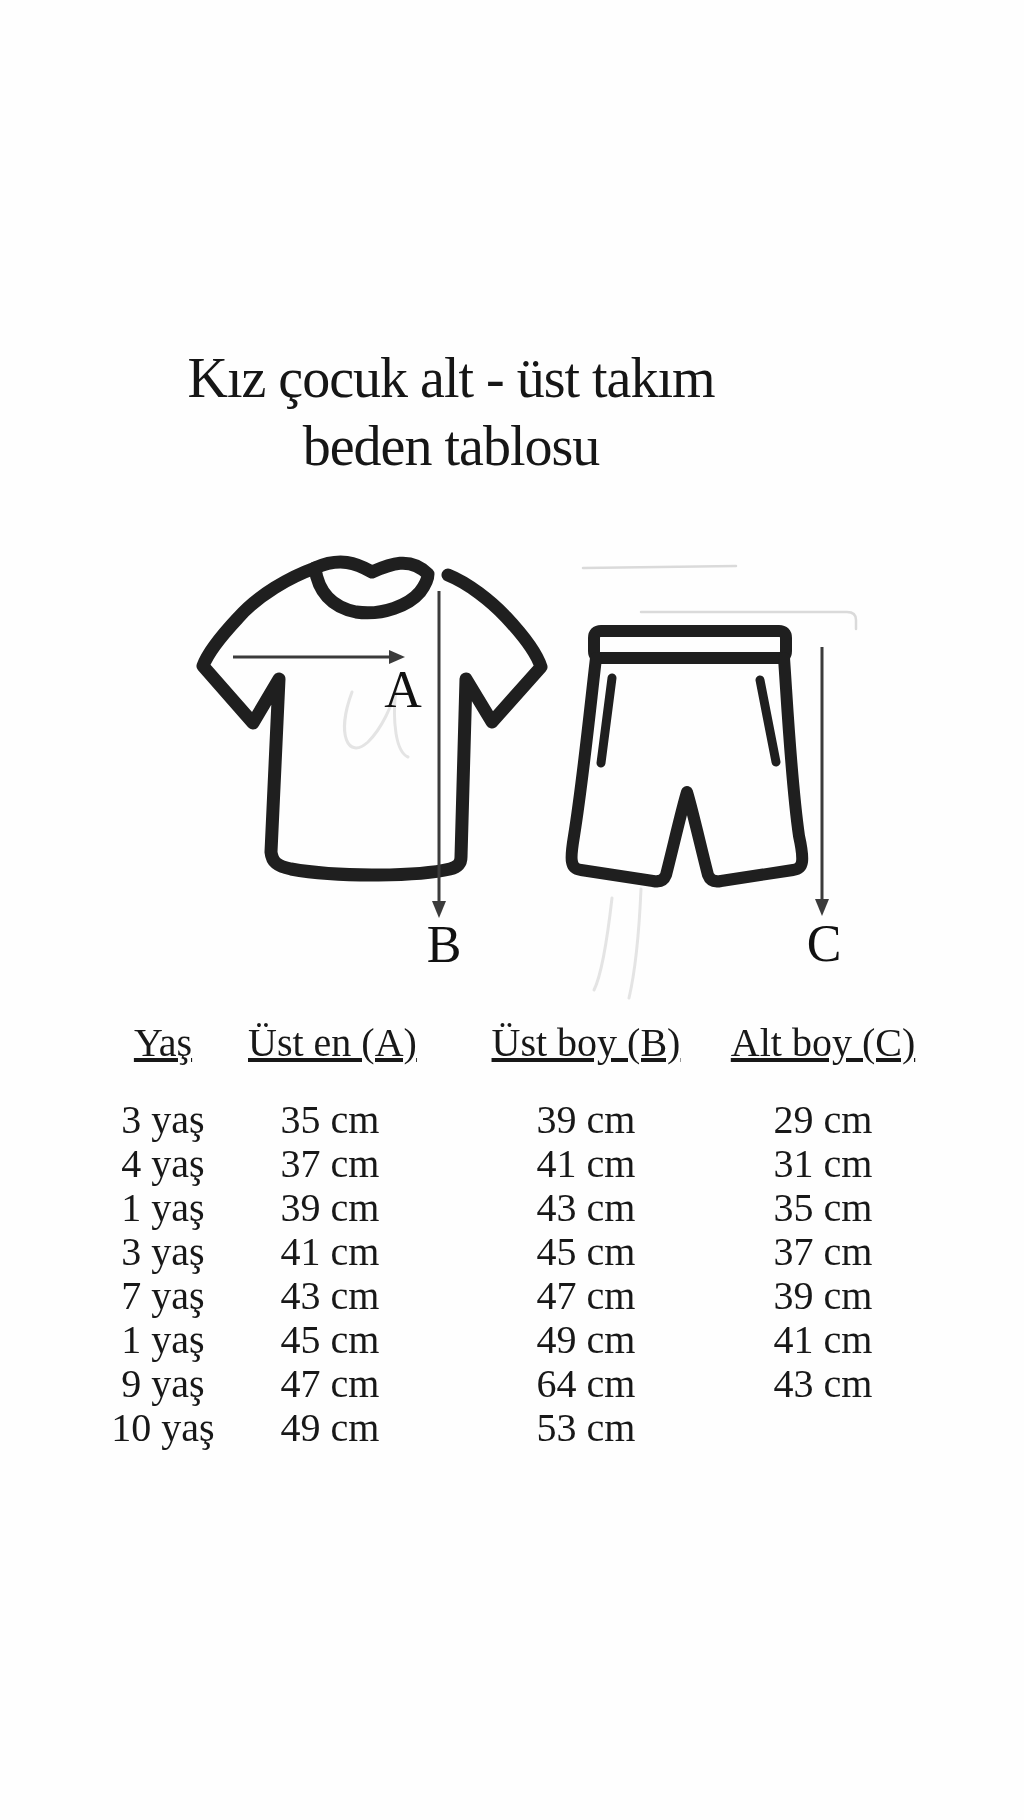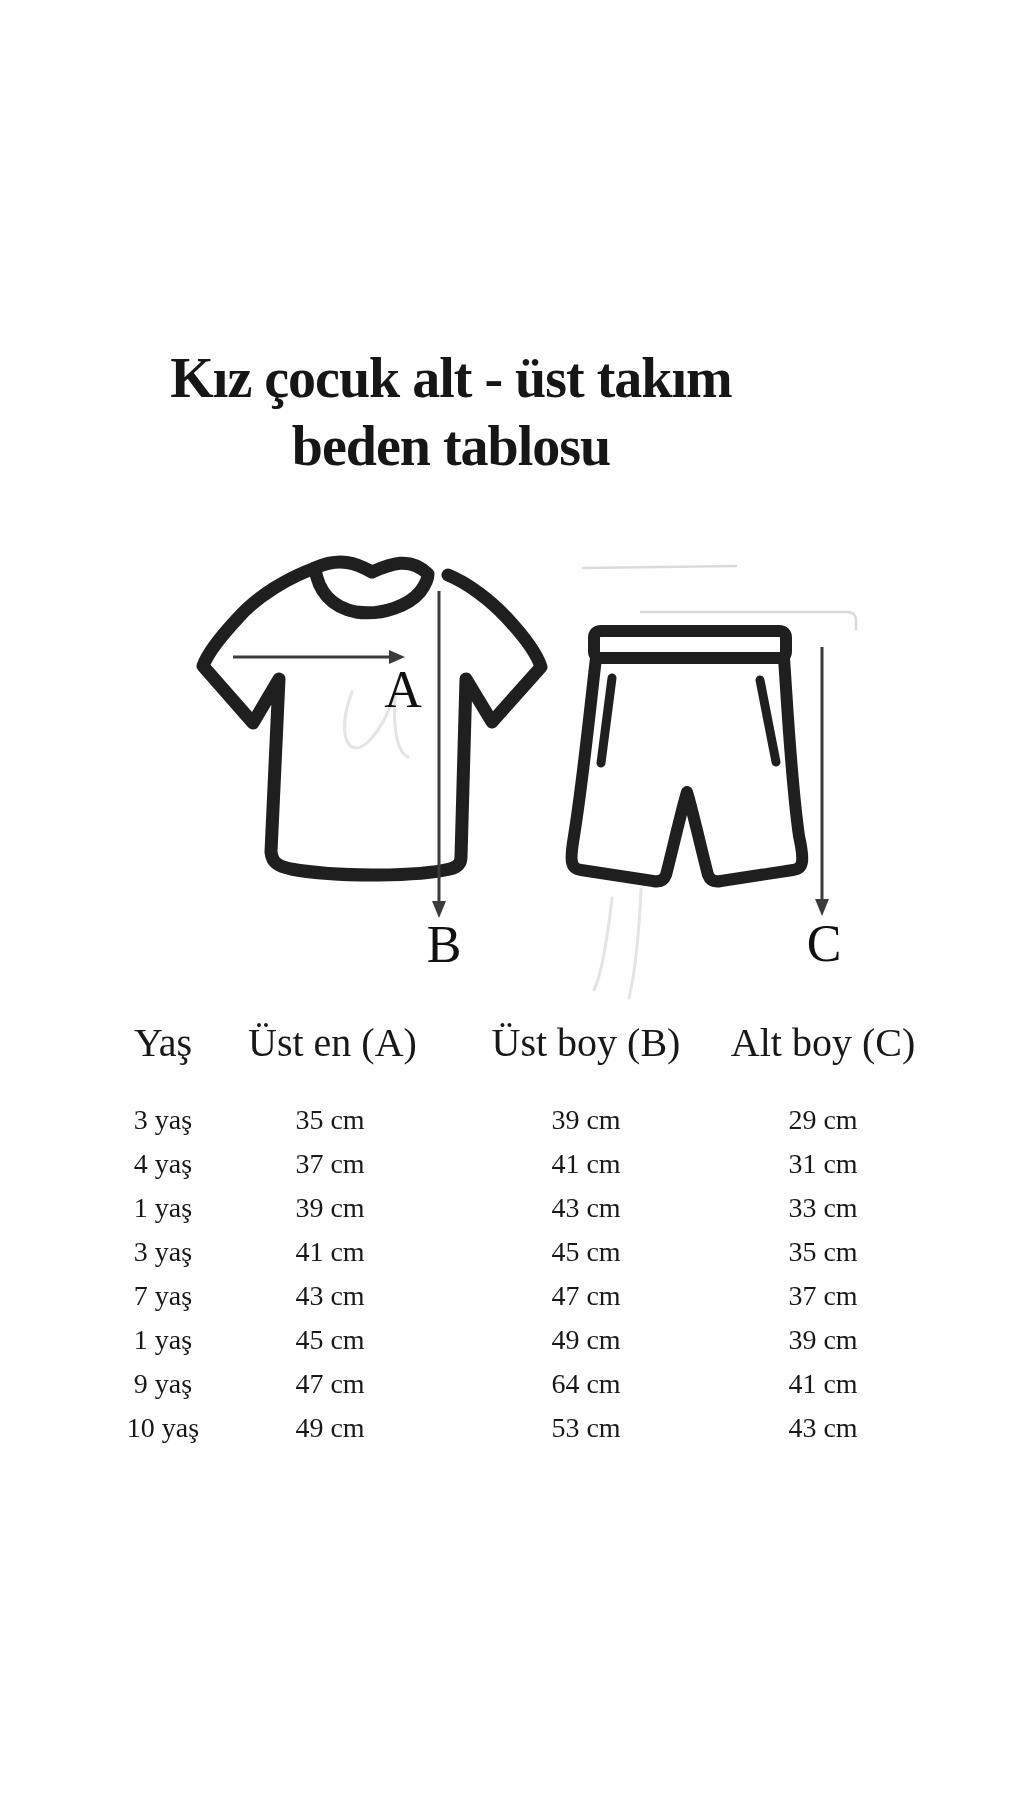--- a/index.html
+++ b/index.html
@@ -6,30 +6,30 @@
   .canvas{
     position:relative;width:1024px;height:1820px;background:#fefefe;
     overflow:hidden;color:#171717;
     font-family:"Liberation Serif","DejaVu Serif",serif;
   }
   .title{
     position:absolute;top:344px;left:0;width:902px;margin:0;
     text-align:center;font-weight:normal;
     font-size:56px;line-height:68px;letter-spacing:-1px;color:#161616;
   }
-  .title .tline{display:block;font-weight:bold;}
+  .title .tline{display:block;}
   .diagram{position:absolute;left:0;top:0;width:1024px;height:1820px;}
   .size-table{position:absolute;left:0;top:1022px;width:1024px;color:#181818;}
   .col{position:absolute;top:0;text-align:center;}
   .col-1{left:78px;width:170px;}
   .col-2{left:248px;width:164px;}
   .col-3{left:476px;width:220px;}
   .col-4{left:708px;width:230px;}
-  .hdr{font-size:40px;line-height:42px;height:76px;white-space:nowrap;}
-  .cell{font-size:28px;line-height:44px;height:44px;white-space:nowrap;}
+  .hdr{font-size:40px;line-height:42px;height:76px;white-space:nowrap;text-decoration:underline;}
+  .cell{font-size:40px;line-height:44px;height:44px;white-space:nowrap;}
   svg text{font-family:"Liberation Serif","DejaVu Serif",serif;}
 </style>
 </head>
 <body>
 
 <div class="canvas">
 
   <h1 class="title">
     <span class="tline">Kız çocuk alt - üst takım</span>
     <span class="tline">beden tablosu</span>
@@ -150,21 +150,20 @@
       <div class="cell">47 cm</div>
       <div class="cell">49 cm</div>
       <div class="cell">64 cm</div>
       <div class="cell">53 cm</div>
     </div>
 
     <div class="col col-4">
       <div class="hdr">Alt boy (C)</div>
       <div class="cell">29 cm</div>
       <div class="cell">31 cm</div>
-      <div class="cell">33 cm</div>
       <div class="cell">35 cm</div>
       <div class="cell">37 cm</div>
       <div class="cell">39 cm</div>
       <div class="cell">41 cm</div>
       <div class="cell">43 cm</div>
     </div>
 
   </div>
 </div>
 

